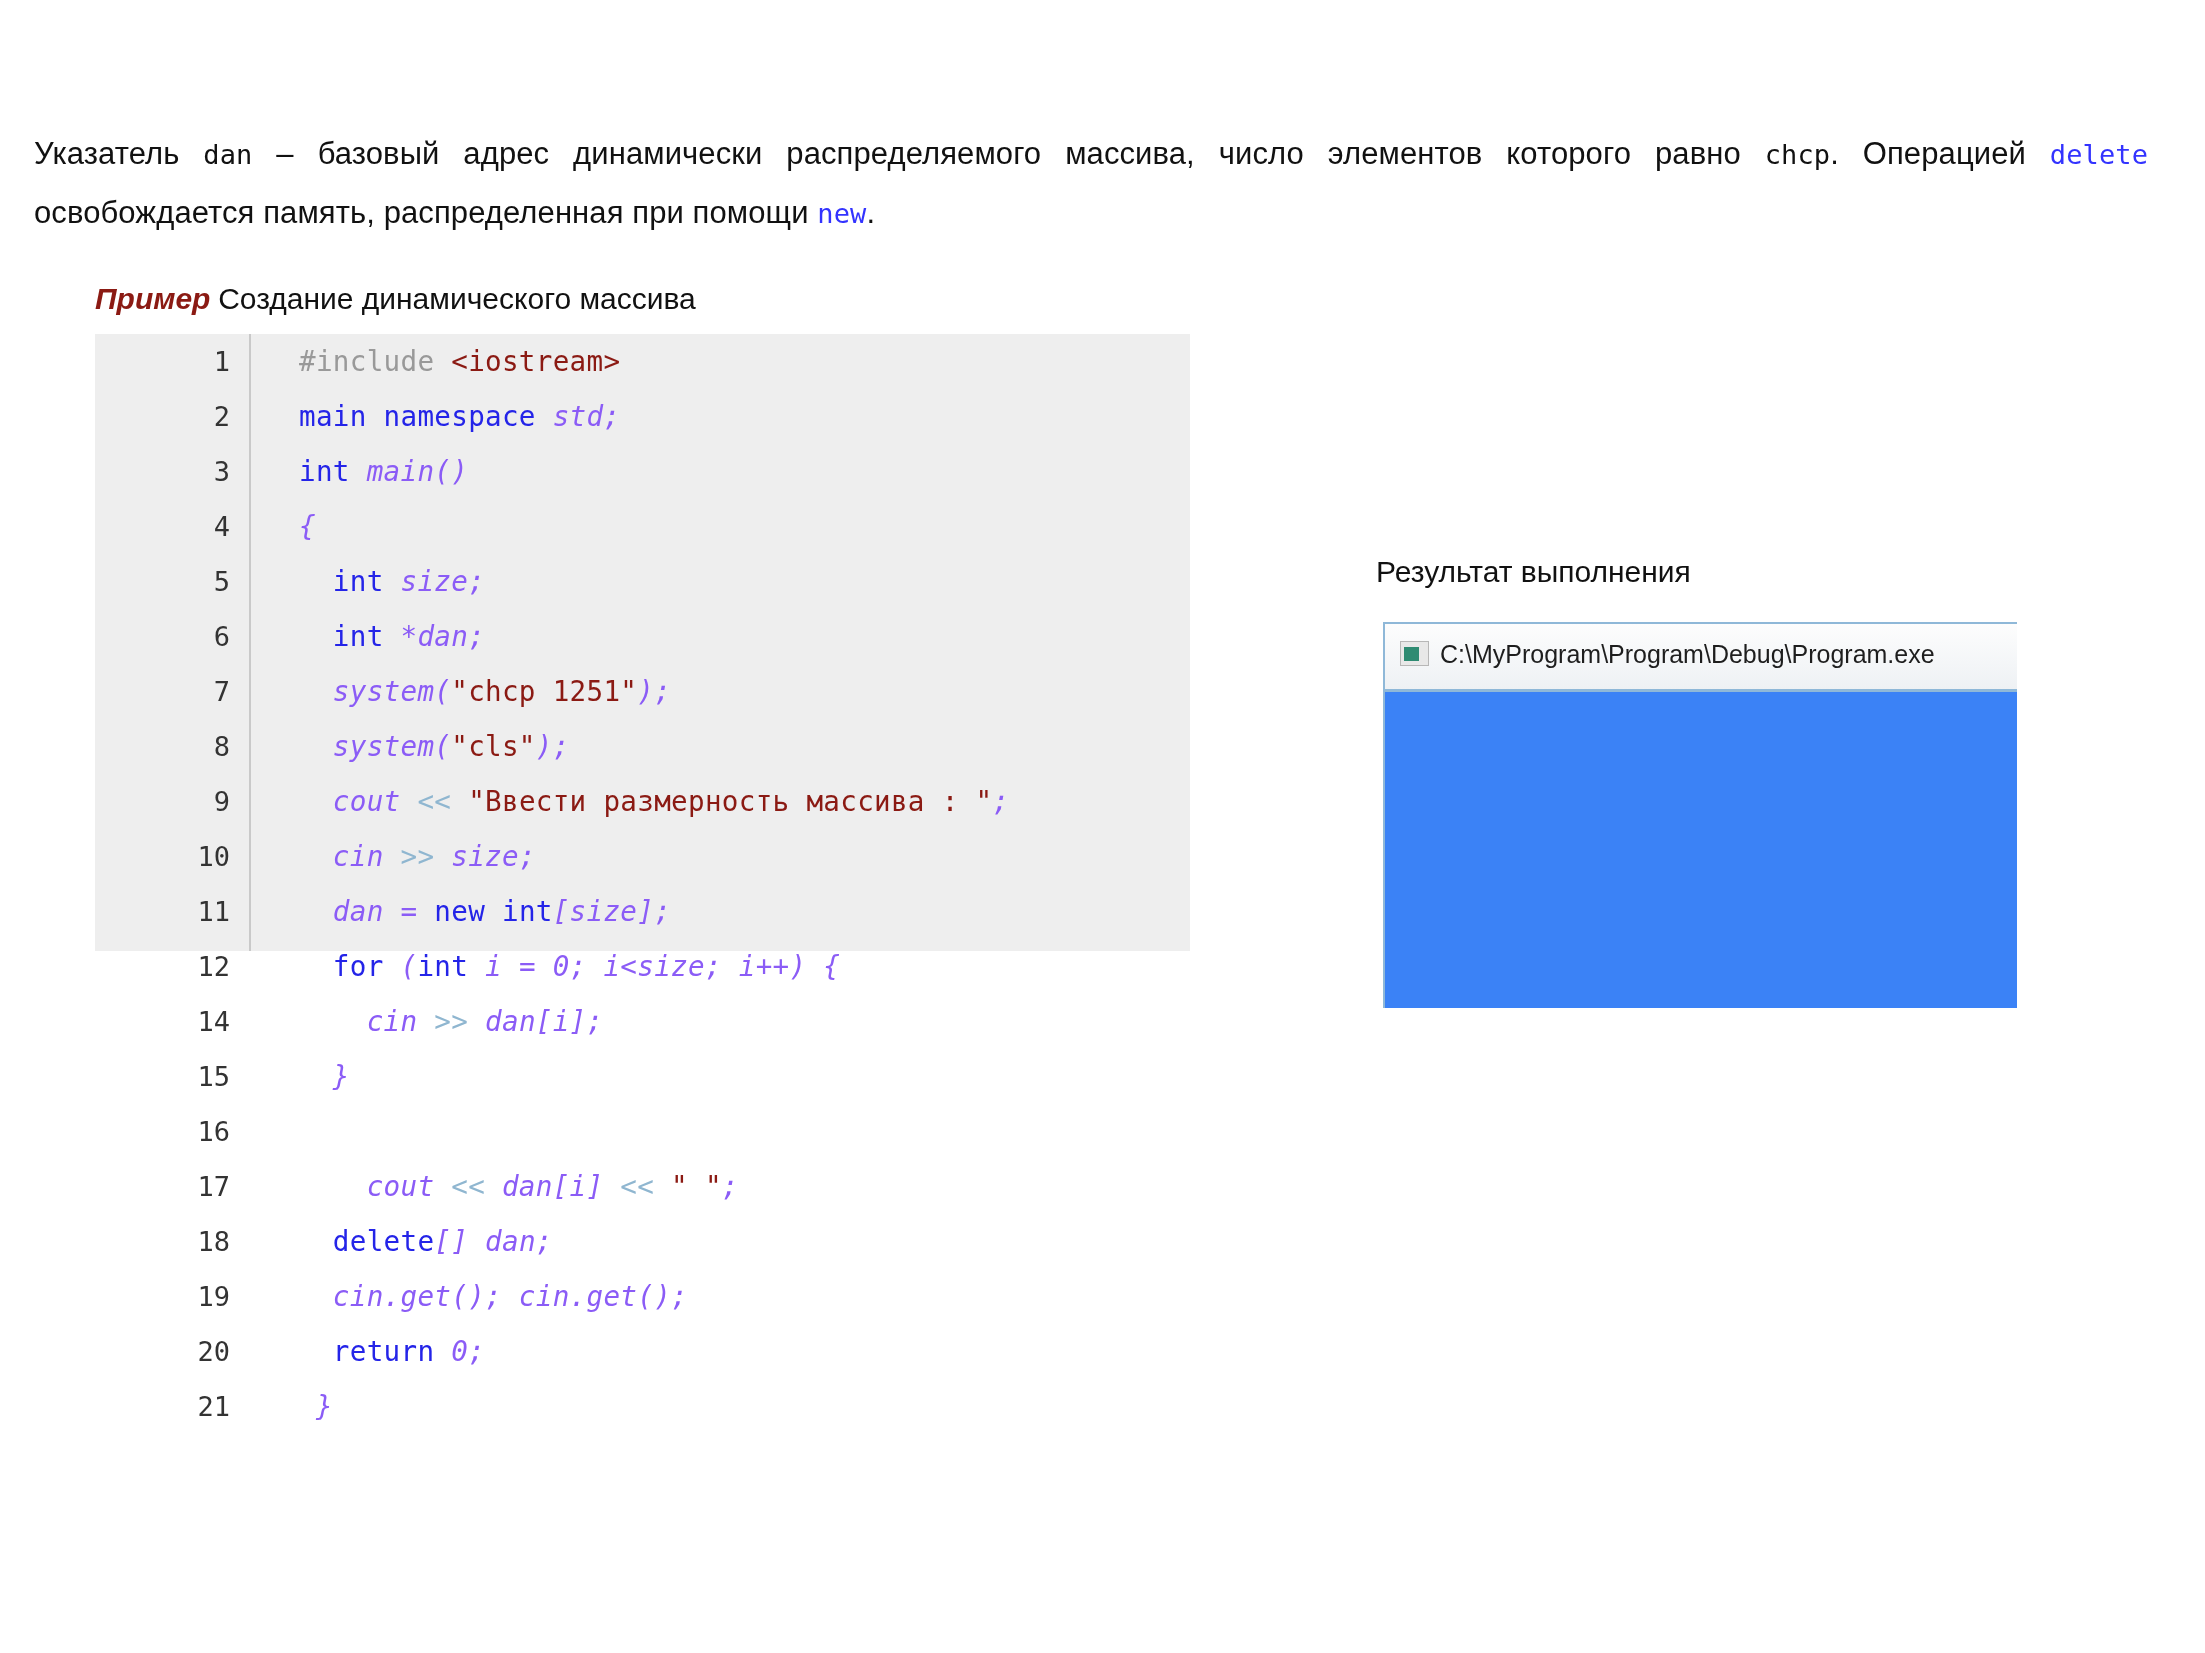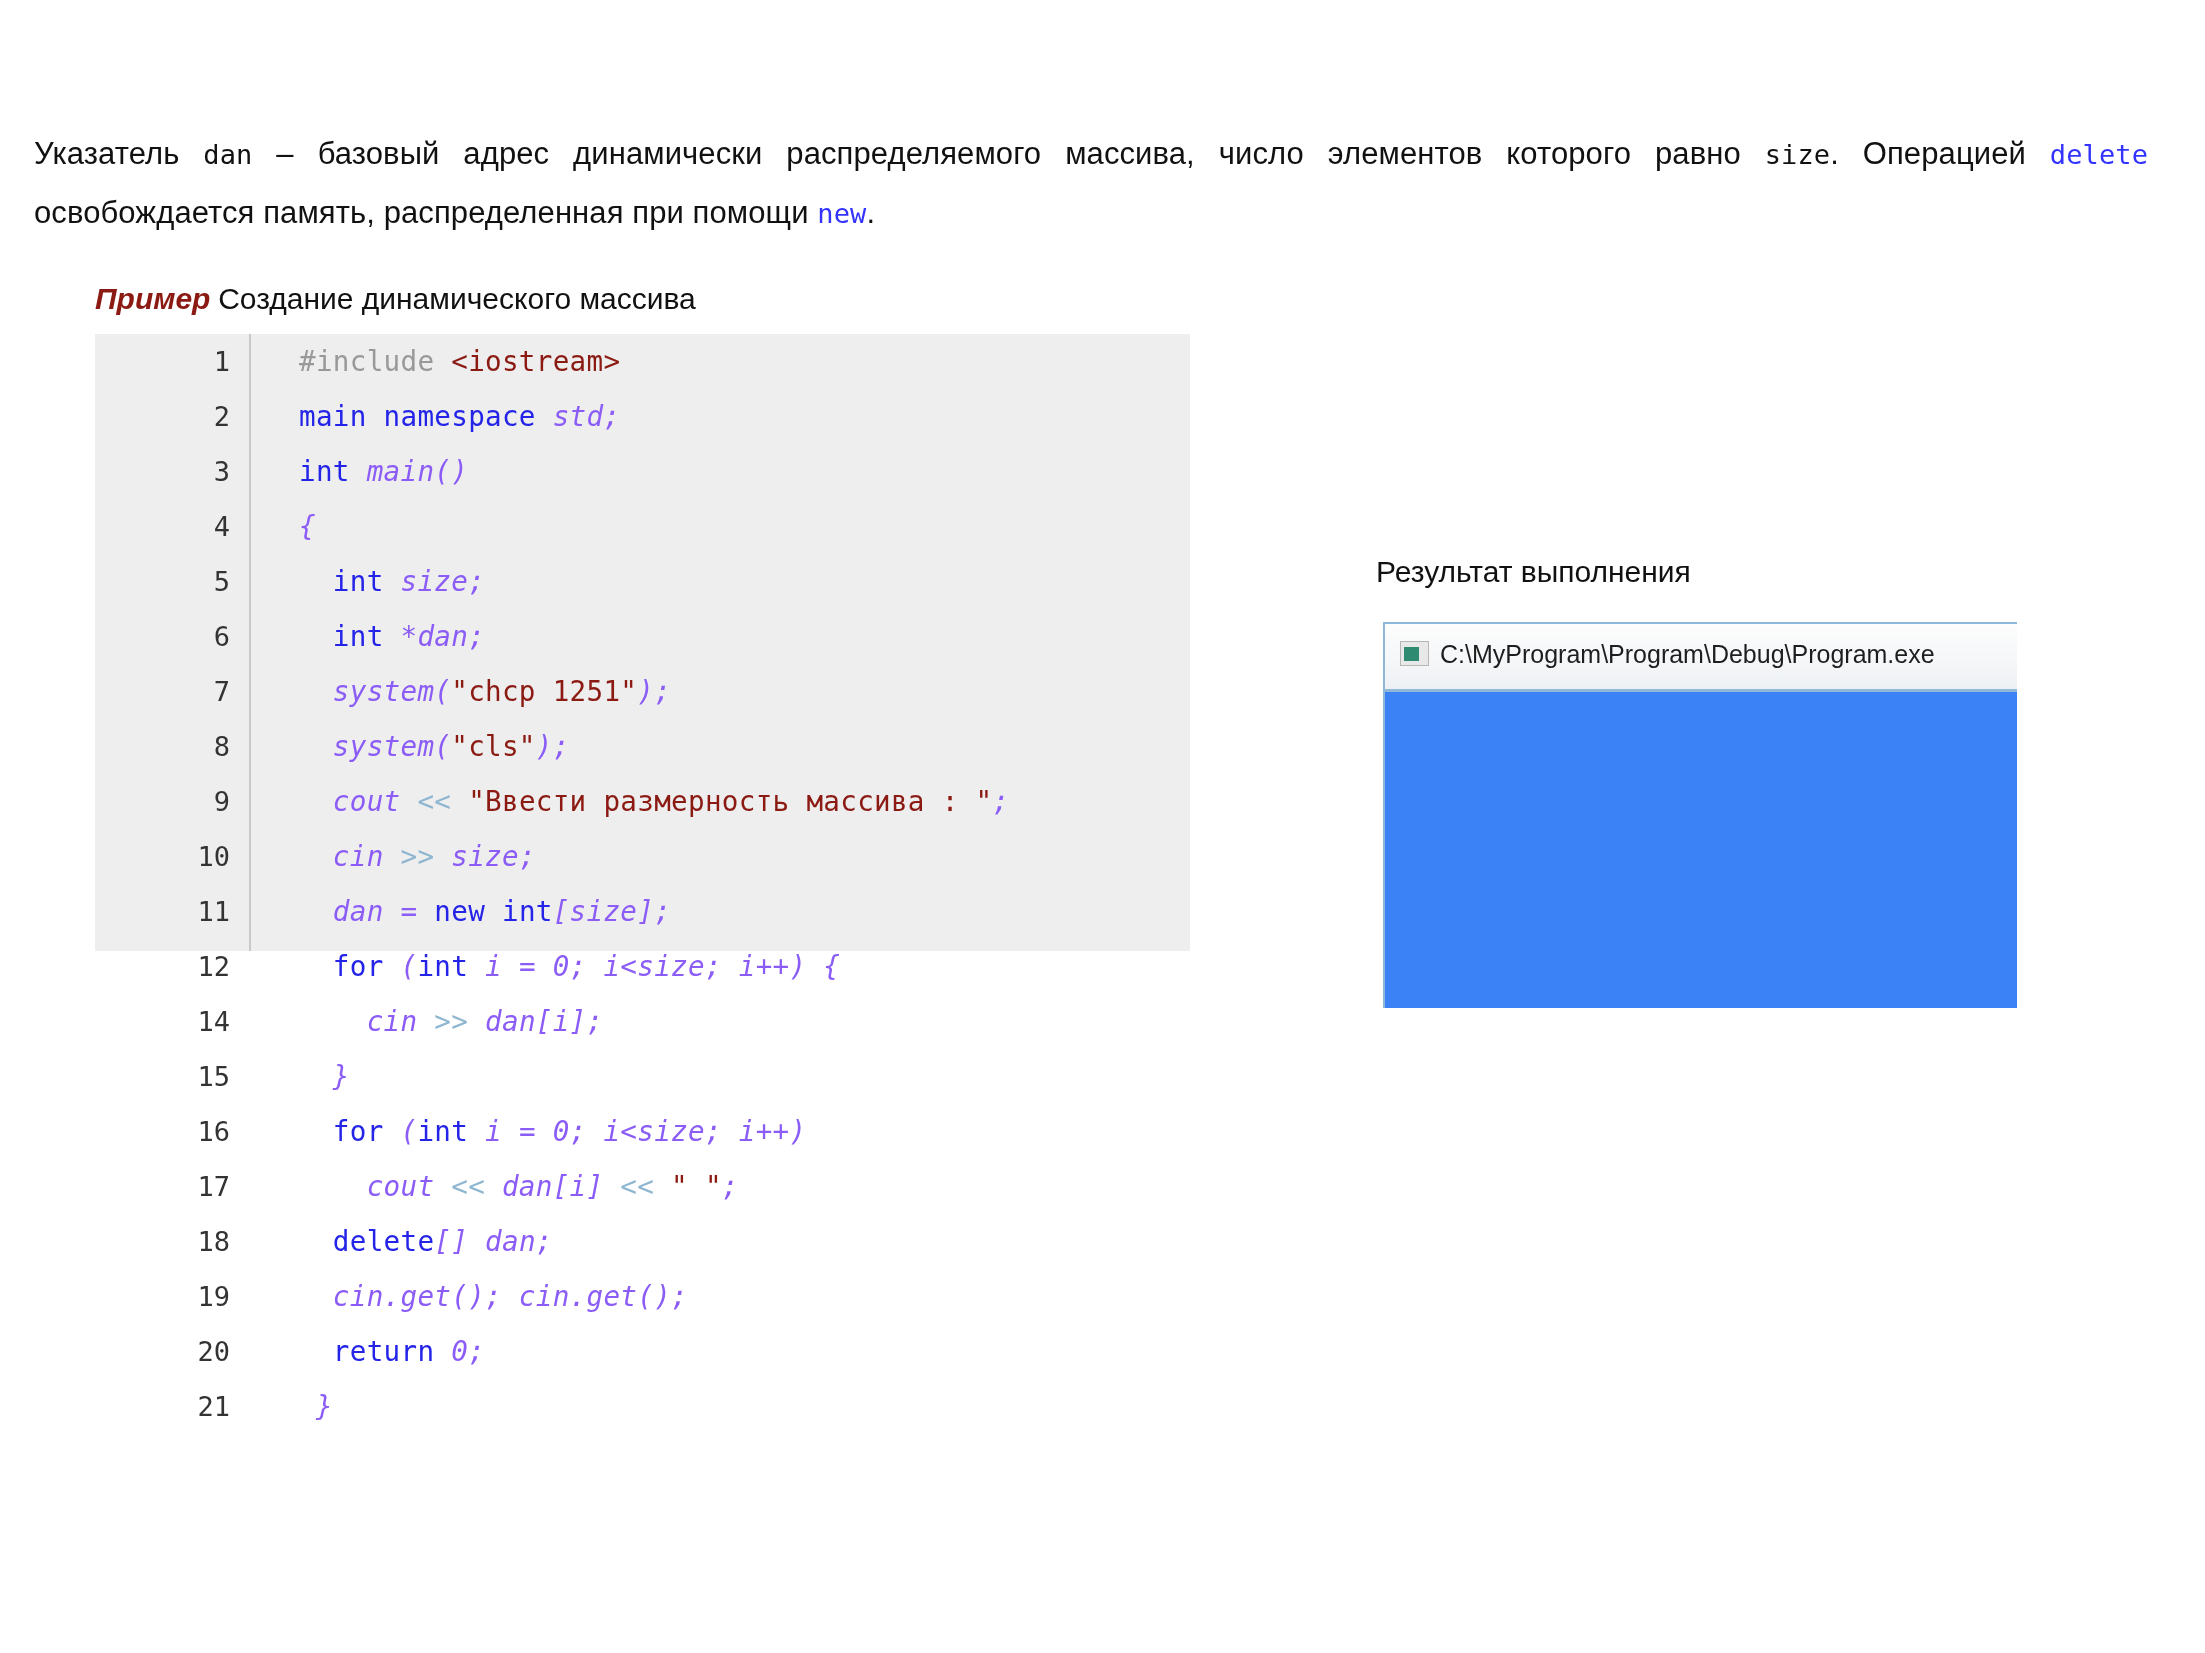--- a/index.html
+++ b/index.html
@@ -168,21 +168,21 @@
     font-size: 25px;
     line-height: 29px;
     color: #262c5e;
     white-space: pre;
     letter-spacing: 0.6px;
   }
 </style>
 </head>
 <body>
 
-<p id="intro"><span>Указатель </span><span class="mono">dan</span><span> – базовый адрес динамически распределяемого массива, число элементов которого равно </span><span class="mono">size</span><span>. Операцией </span><span class="kw">delete</span><span> освобождается память, распределенная при помощи </span><span class="kw">new</span><span>.</span></p>
+<p id="intro"><span>Указатель </span><span class="mono">dan</span><span> – базовый адрес динамически распределяемого массива, число элементов которого равно </span><span class="mono">chcp</span><span>. Операцией </span><span class="kw">delete</span><span> освобождается память, распределенная при помощи </span><span class="kw">new</span><span>.</span></p>
 
 <div id="example-heading"><span class="example-word">Пример</span><span>Создание динамического массива</span></div>
 
 <div id="code-block">
 
   <div class="code-row">
     <span class="ln">1</span>
     <span class="cl"><span class="t-pre">#include </span><span class="t-str">&lt;iostream&gt;</span></span>
   </div>
 
@@ -247,21 +247,20 @@
     <span class="cl"><span class="t-pl">    cin </span><span class="t-op">&gt;&gt;</span><span class="t-pl"> dan[i];</span></span>
   </div>
 
   <div class="code-row">
     <span class="ln">15</span>
     <span class="cl"><span class="t-pl">  }</span></span>
   </div>
 
   <div class="code-row">
     <span class="ln">16</span>
-    <span class="cl"><span class="t-pl">  </span><span class="t-kw">for</span><span class="t-pl"> (</span><span class="t-kw">int</span><span class="t-pl"> i = 0; i&lt;size; i++)</span></span>
   </div>
 
   <div class="code-row">
     <span class="ln">17</span>
     <span class="cl"><span class="t-pl">    cout </span><span class="t-op">&lt;&lt;</span><span class="t-pl"> dan[i] </span><span class="t-op">&lt;&lt;</span><span class="t-pl"> </span><span class="t-str">" "</span><span class="t-pl">;</span></span>
   </div>
 
   <div class="code-row">
     <span class="ln">18</span>
     <span class="cl"><span class="t-pl">  </span><span class="t-kw">delete</span><span class="t-pl">[] dan;</span></span>

